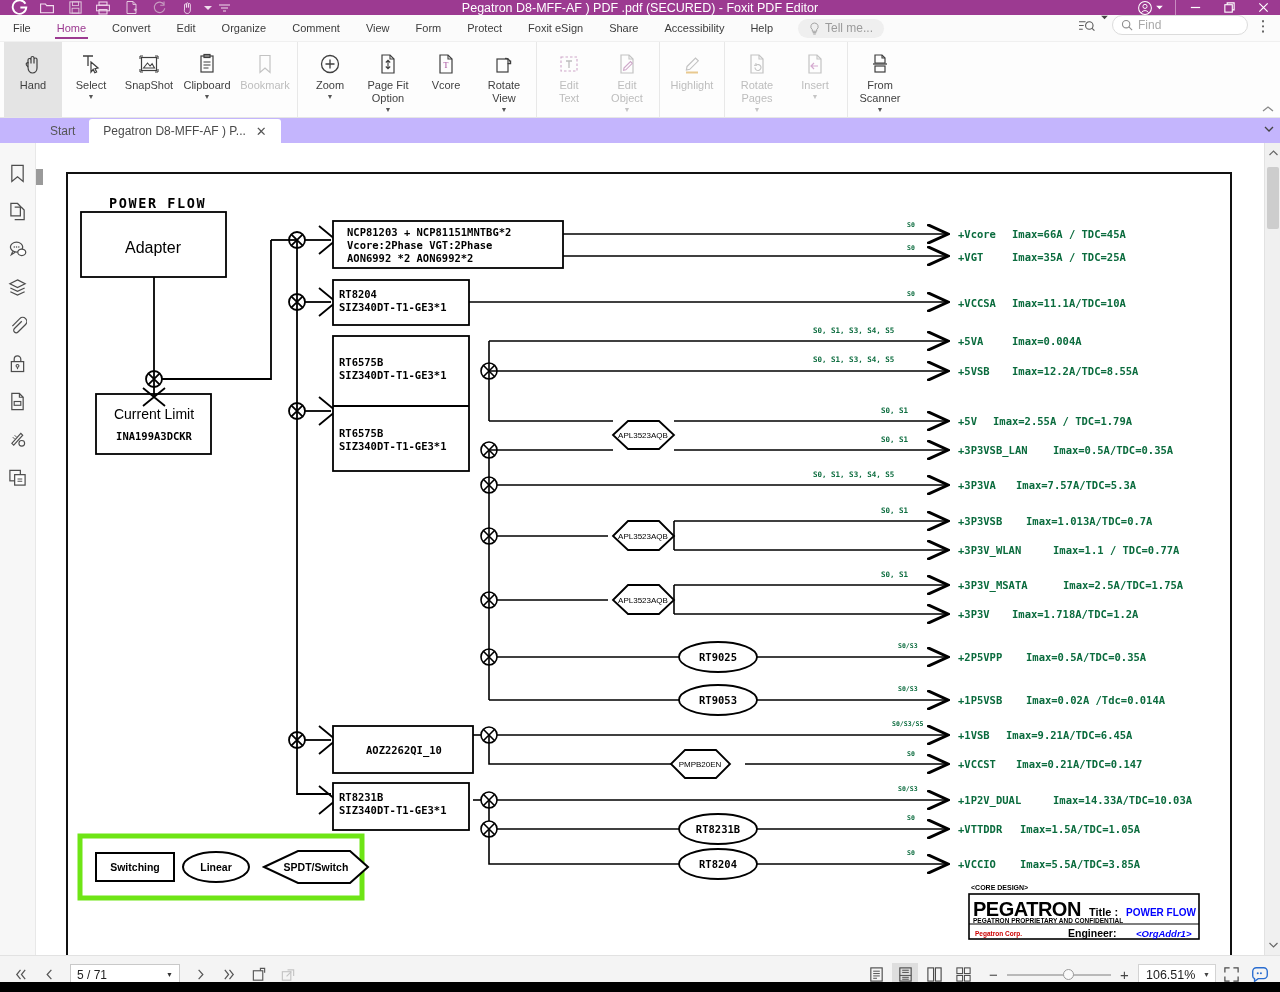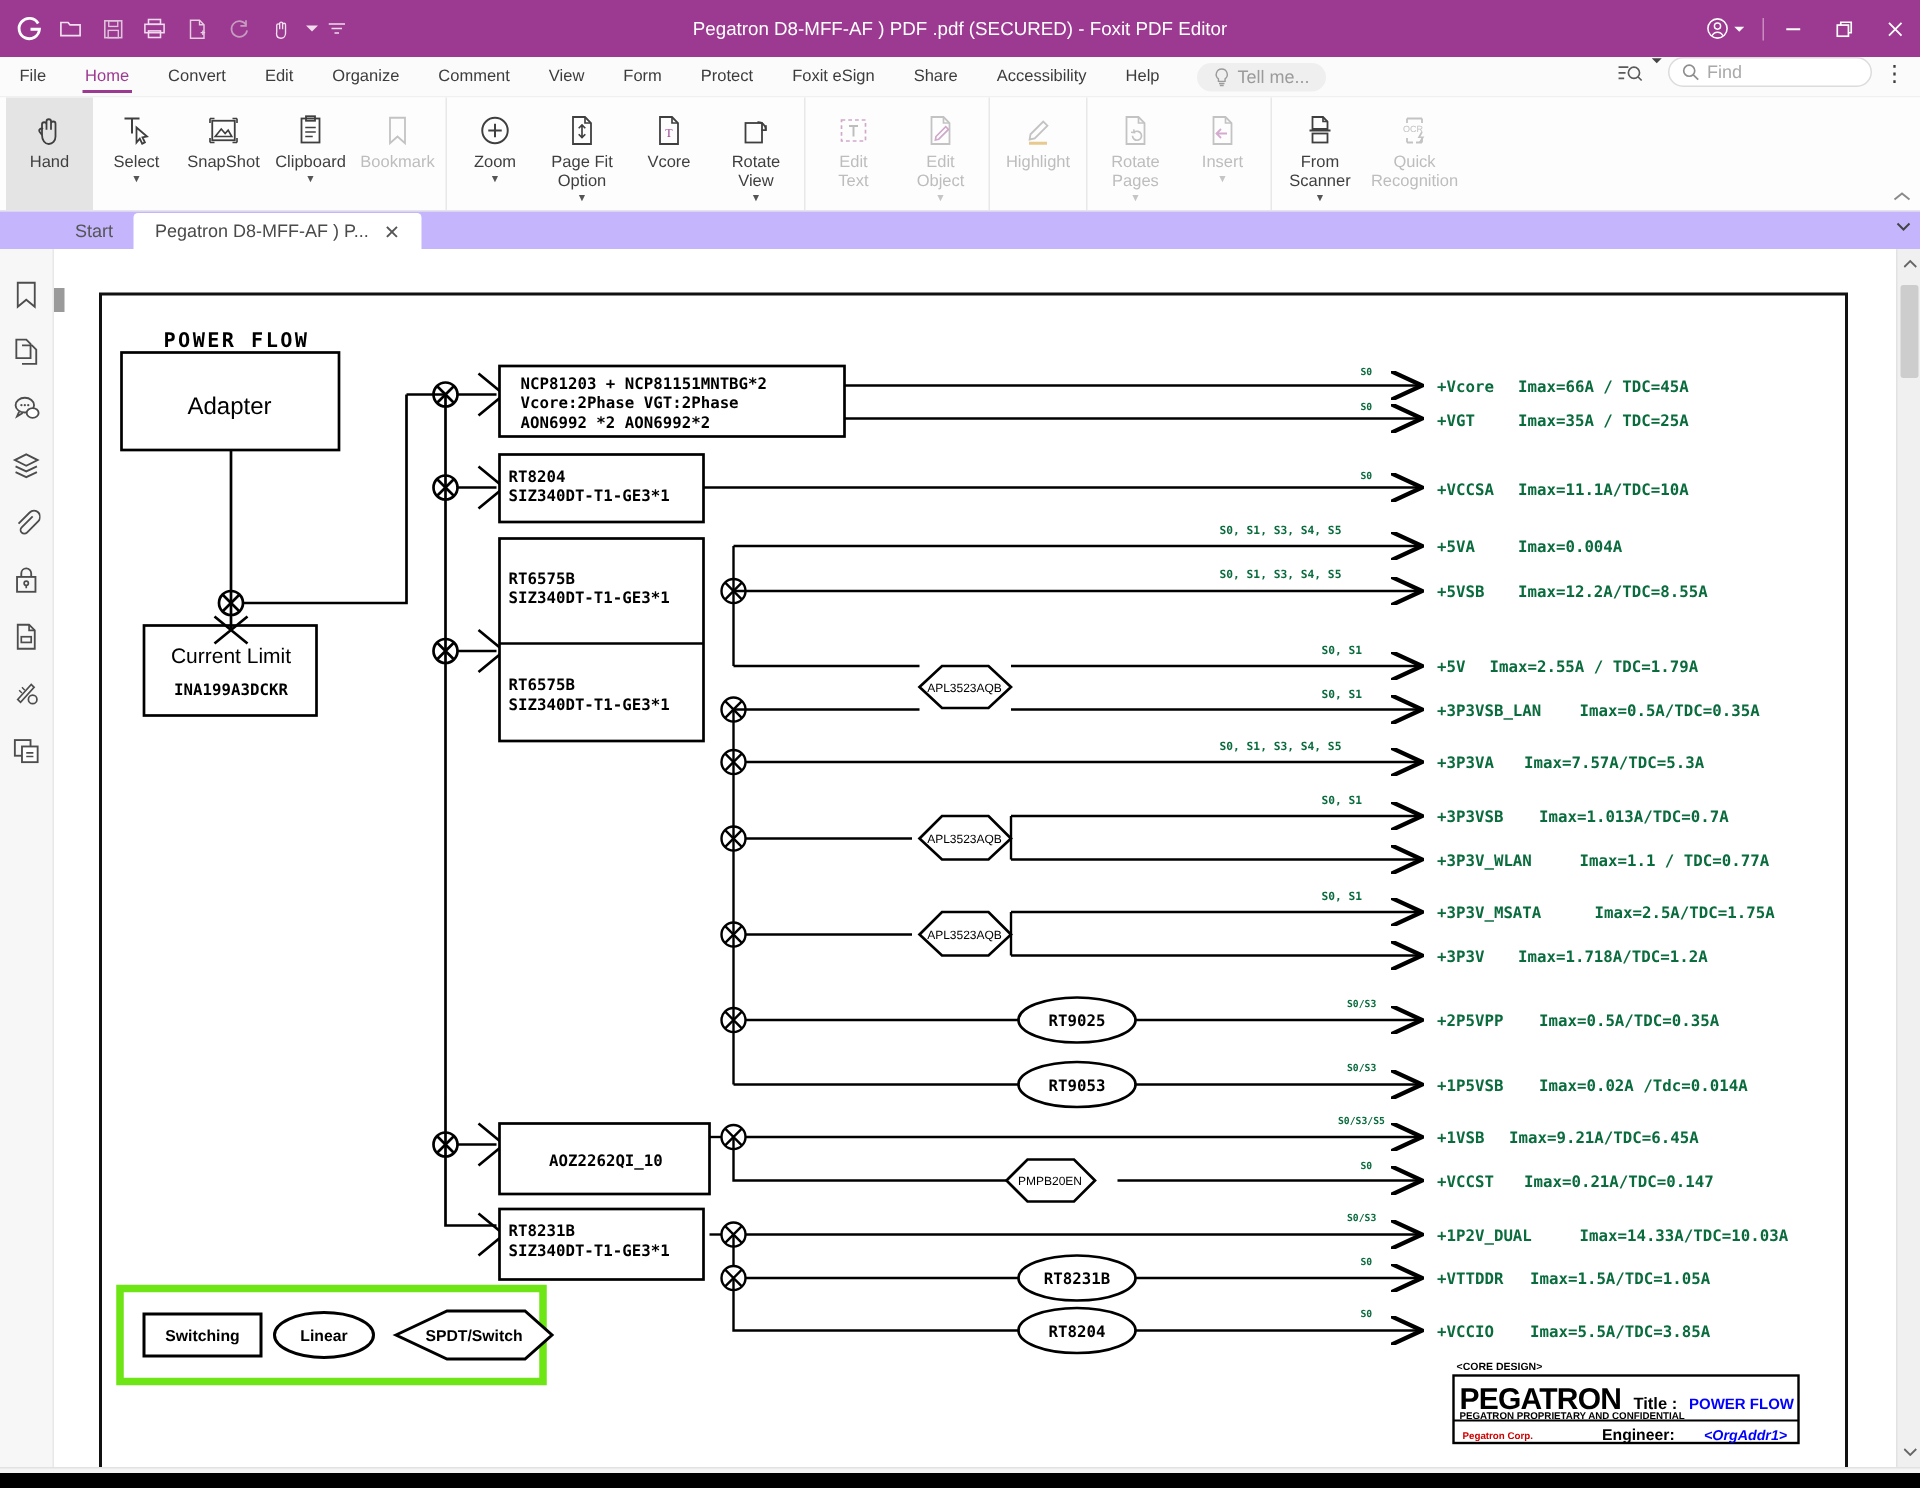--- a/index.html
+++ b/index.html
@@ -6,21 +6,21 @@
   html, body { width: 1280px; height: 992px; overflow: hidden; }
   body {
     font-family: "Liberation Sans", sans-serif;
     background: #ffffff;
     font-size: 12px;
     color: #2b2b2b;
   }
 
   
   #titlebar {
-    height: 38px; background: #9c3a91; color: #ffffff;
+    height: 15px; background: #9c3a91; color: #ffffff;
     display: flex; align-items: center; position: relative;
   }
   .qa { display: flex; align-items: center; padding-left: 6px; gap: 2px; }
   .qa .qbtn {
     width: 26px; height: 24px; display: flex; align-items: center; justify-content: center;
     color: #f4e2f1;
   }
   .qa .qbtn svg { display:block; }
   #titletext {
     position: absolute; left: 0; right: 0; text-align: center;
@@ -463,31 +463,20 @@
             <path d="M7 3h7l3 3v5H7z" fill="none" stroke="#3f3f3f" stroke-width="1.2"></path>
             <path d="M14 3v3h3" fill="none" stroke="#3f3f3f" stroke-width="1.1"></path>
             <path d="M5 12h14" stroke="#3f3f3f" stroke-width="1.3"></path>
             <rect x="7" y="14" width="10" height="6" fill="none" stroke="#3f3f3f" stroke-width="1.2"></rect>
           </svg>
       </span>
       <span class="lbl">From
 Scanner</span>
       <span class="caret">▼</span>
     </div>
-    <div class="rbtn wide disabled">
-      <span class="gi">
-        <svg width="24" height="24" viewBox="0 0 24 24">
-            <path d="M7 4h10M7 4v3M17 4v3M7 20h4M7 20v-3M17 20v-3M17 20h-4" fill="none" stroke="#c3c3c3" stroke-width="1.2"></path>
-            <text x="11" y="13" font-size="6" fill="#c3c3c3" text-anchor="middle" font-family="Liberation Sans, sans-serif">OCR</text>
-            <path d="M17 13l-2 3.5h2.6L15.5 20" fill="none" stroke="#c3c3c3" stroke-width="1.1"></path>
-          </svg>
-      </span>
-      <span class="lbl">Quick
-Recognition</span>
-    </div>
   </div>
 
   <div id="ribbon-collapse">
     <svg width="12" height="8" viewBox="0 0 12 8">
         <path d="M1 6l5-4 5 4" fill="none" stroke="#8a8a8a" stroke-width="1.3"></path>
       </svg>
   </div>
 </div>
 
 <div id="tabstrip">

